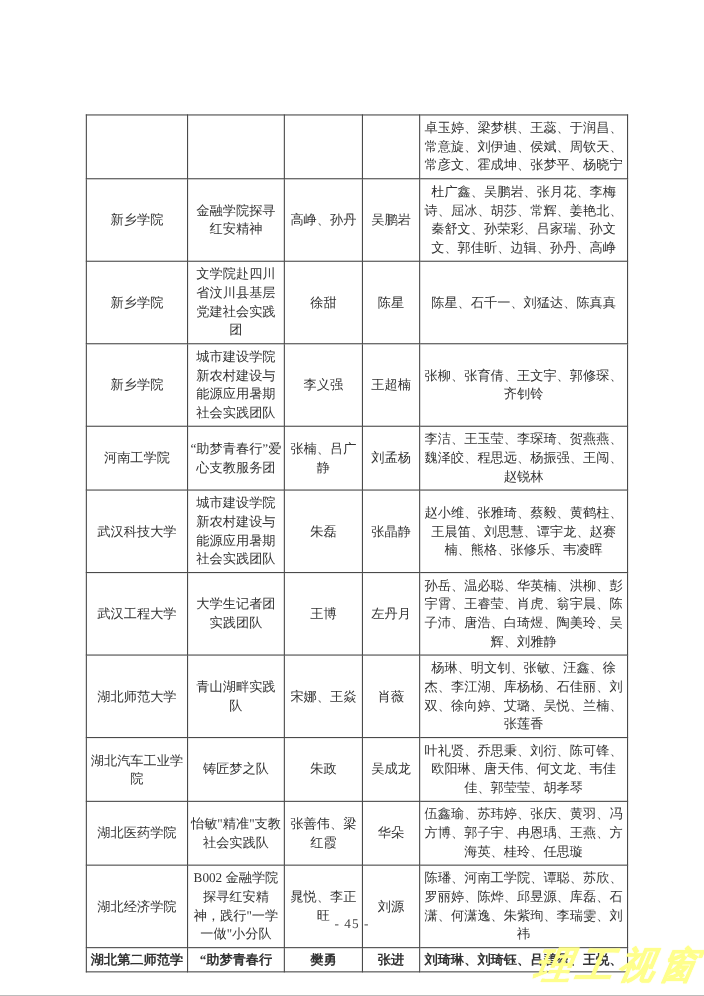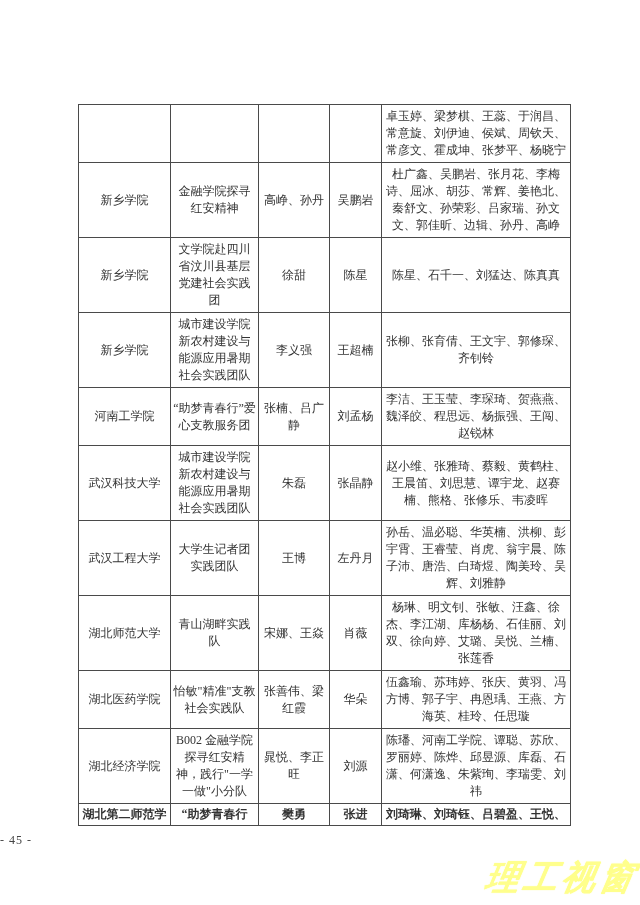--- a/index.html
+++ b/index.html
@@ -41,21 +41,21 @@
   col.c-leader     { width: 71px; }
   col.c-instructor { width: 52px; }
   col.c-members    { width: 189px; }
   tr.r-first td    { height: 46px; }
   tr.r-last td     { height: 14px; padding: 2px 2px; font-weight: bold; }
   .page-number {
     position: absolute;
     left: 0;
     right: 0;
     top: 833px;
-    text-align: left;
+    text-align: center;
     font-size: 12px;
     color: #444444;
     letter-spacing: 1px;
   }
   .watermark {
     position: absolute;
     right: 2px;
     bottom: 4px;
     font-size: 34px;
     font-weight: bold;
@@ -139,20 +139,27 @@
   </tr>
 
   <tr>
     <td>湖北师范大学</td>
     <td>青山湖畔实践队</td>
     <td>宋娜、王焱</td>
     <td>肖薇</td>
     <td>杨琳、明文钊、张敏、汪鑫、徐杰、李江湖、库杨杨、石佳丽、刘双、徐向婷、艾璐、吴悦、兰楠、张莲香</td>
   </tr>
 
+  <tr>
+    <td>湖北汽车工业学院</td>
+    <td>铸匠梦之队</td>
+    <td>朱政</td>
+    <td>吴成龙</td>
+    <td>叶礼贤、乔思秉、刘衍、陈可锋、欧阳琳、唐天伟、何文龙、韦佳佳、郭莹莹、胡孝琴</td>
+  </tr>
 
   <tr>
     <td>湖北医药学院</td>
     <td>怡敏"精准"支教社会实践队</td>
     <td>张善伟、梁红霞</td>
     <td>华朵</td>
     <td>伍鑫瑜、苏玮婷、张庆、黄羽、冯方博、郭子宇、冉恩瑀、王燕、方海英、桂玲、任思璇</td>
   </tr>
 
   <tr>

